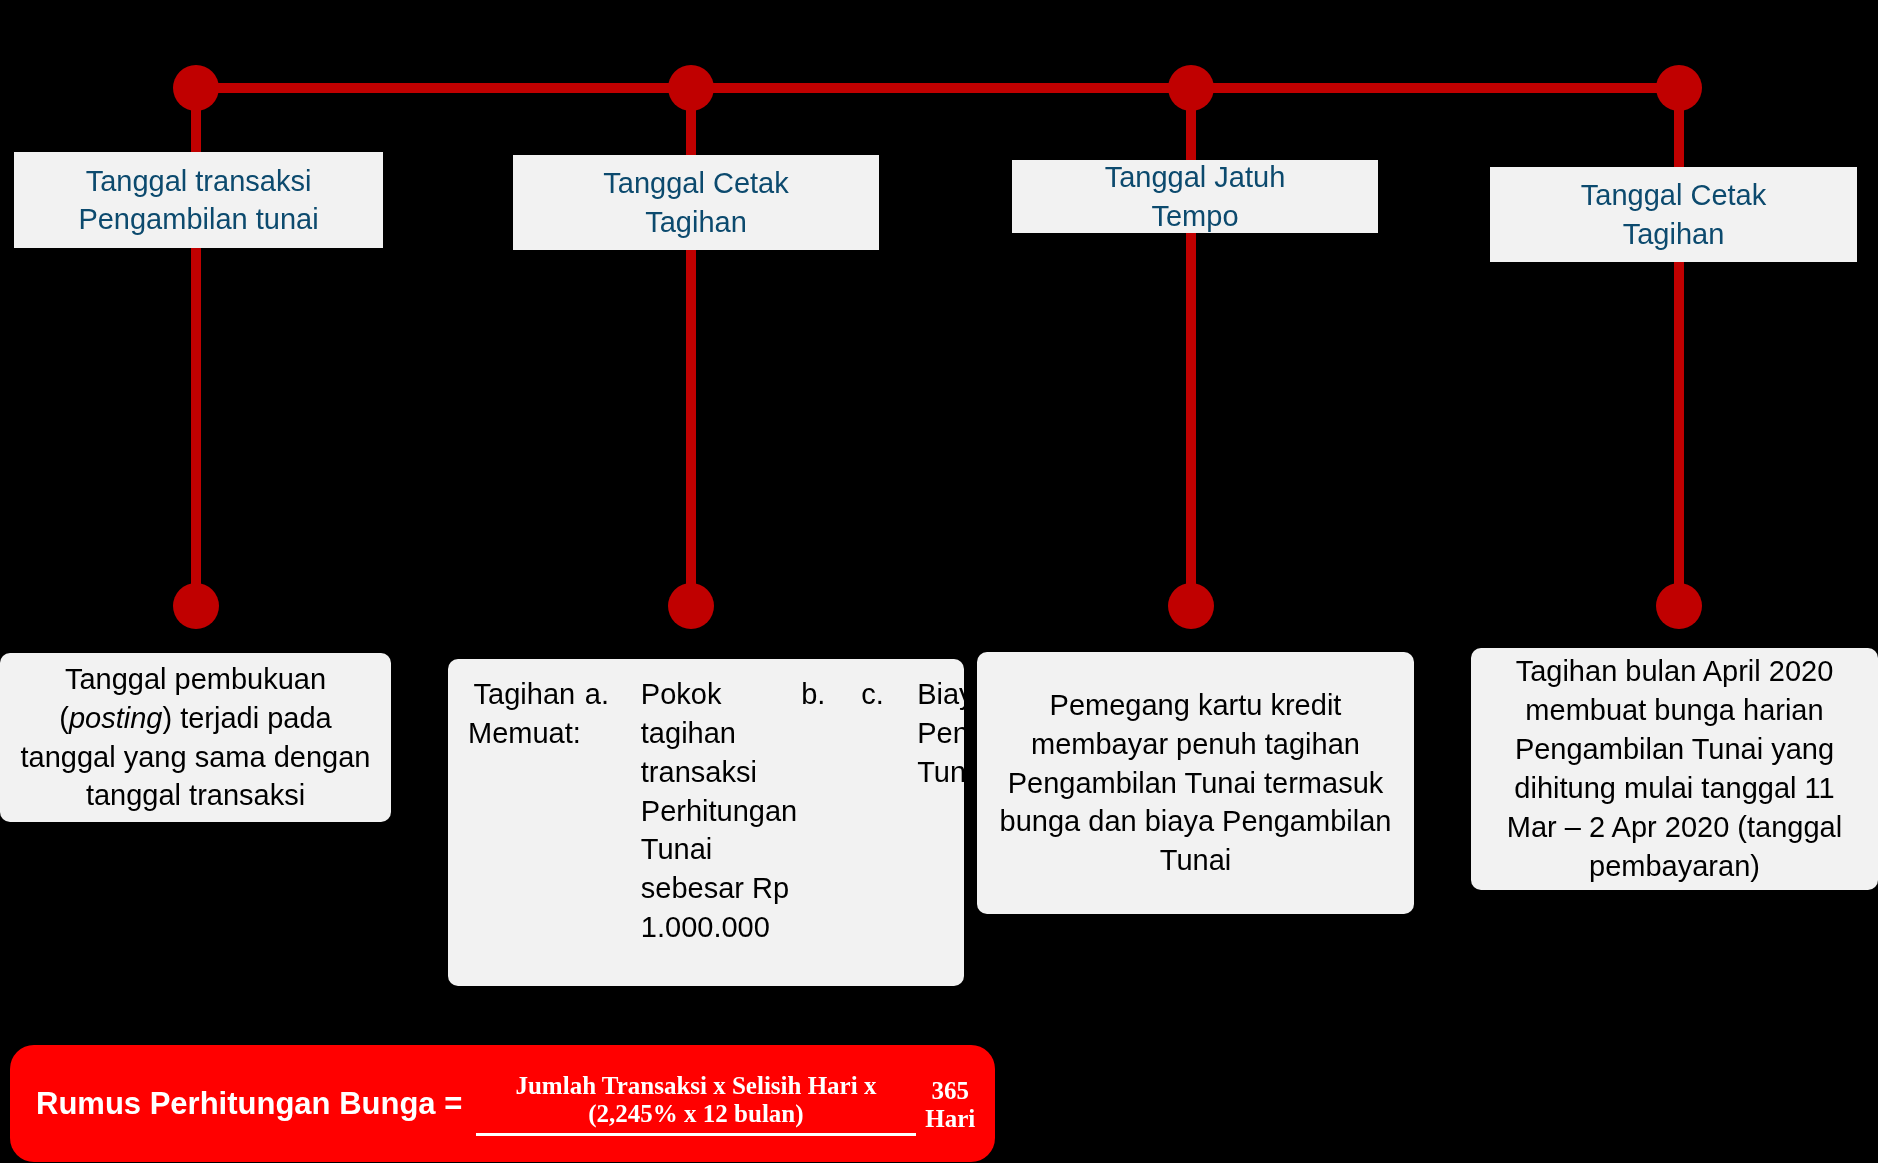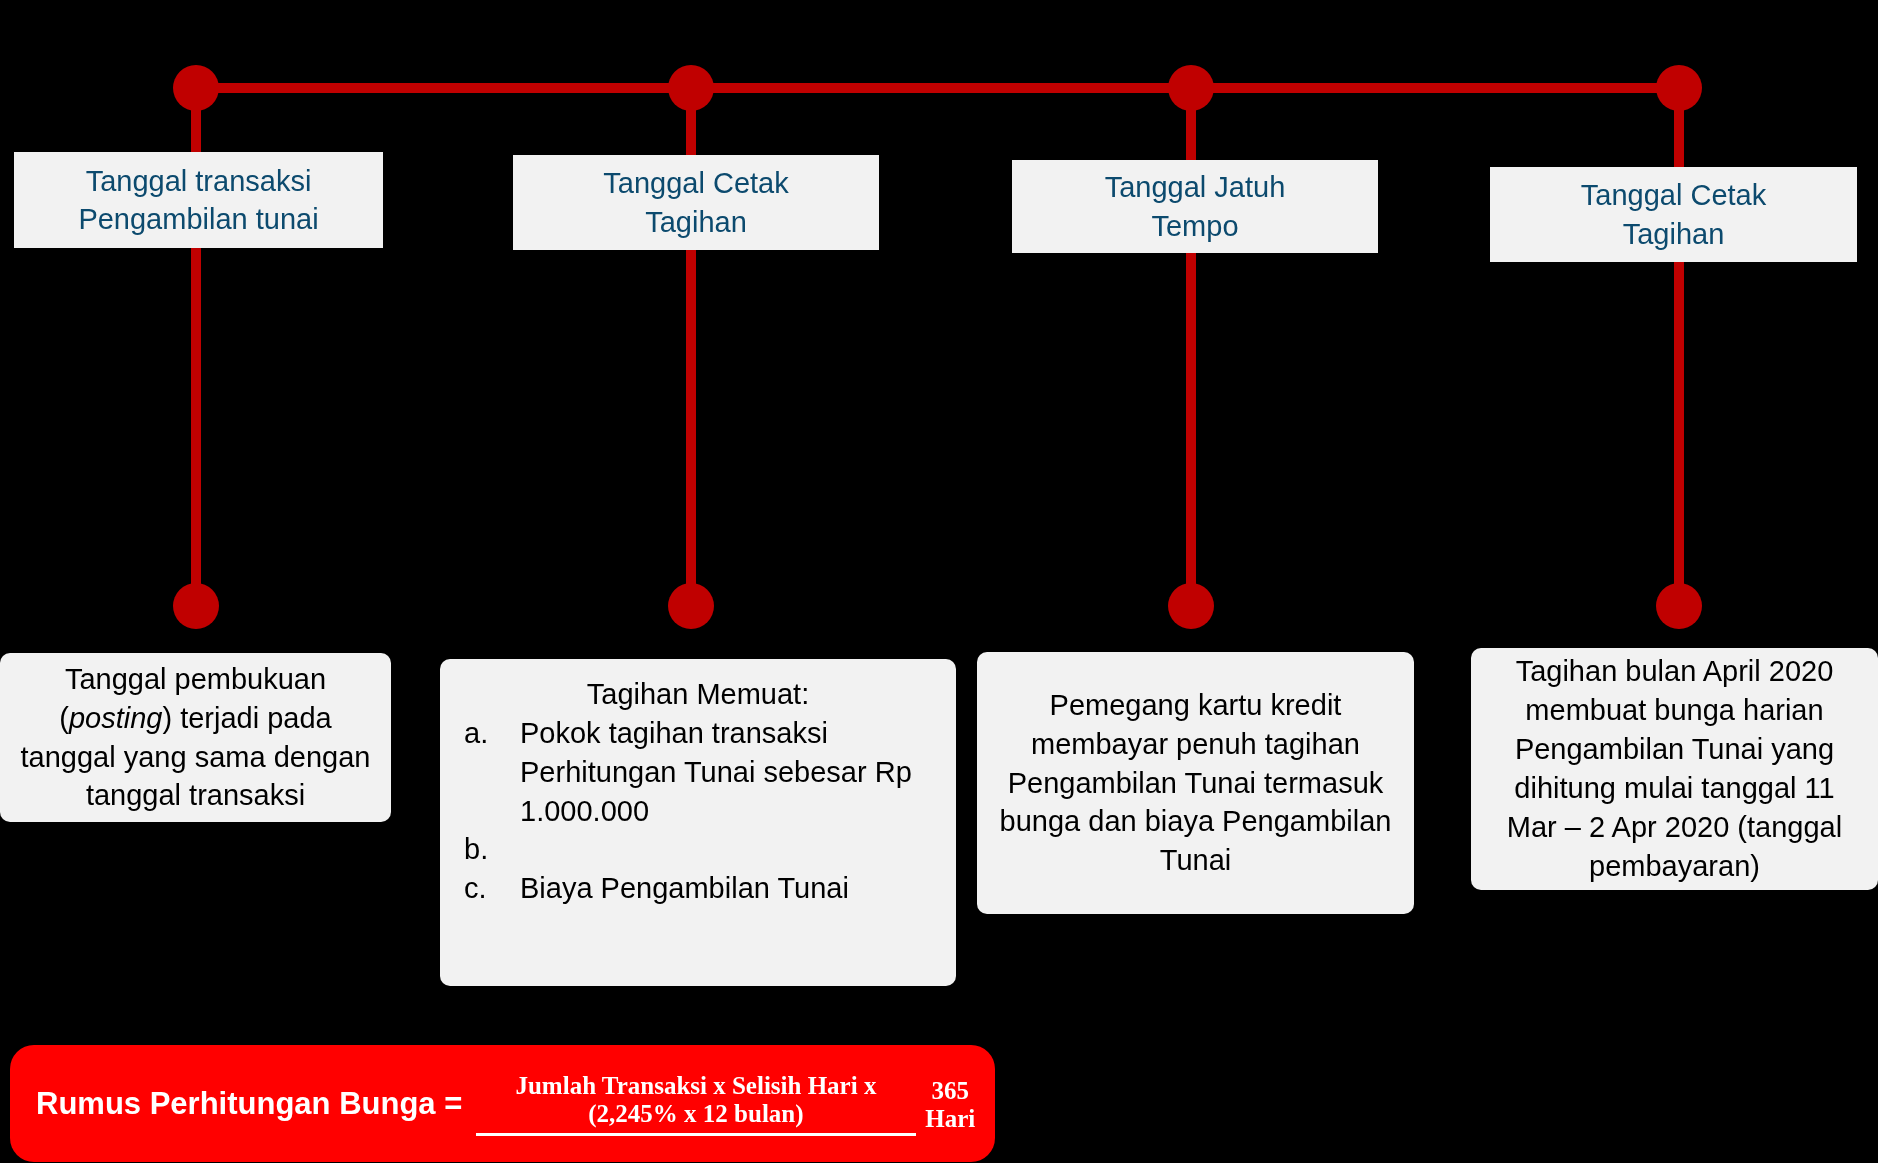--- a/index.html
+++ b/index.html
@@ -48,24 +48,25 @@
     display:flex;
     align-items:center;
     justify-content:center;
     text-align:center;
     padding:10px 16px;
     box-sizing:border-box;
     border-radius:10px;
   }
   .desc-box .italic{font-style:italic;}
   .desc-box.list-box{
-    flex-direction:column;
+    flex-direction:row;
     justify-content:flex-start;
     align-items:stretch;
     padding:16px 20px;
+    margin-left:8px;
   }
   .list-title{text-align:center;}
   .list-row{display:flex;text-align:left;}
   .list-marker{flex:0 0 60px;padding-left:4px;box-sizing:border-box;}
   .list-text{flex:1;}
   .formula-box{
     position:absolute;
     left:10px;top:1045px;
     width:985px;height:117px;
     background:#FF0000;
@@ -133,21 +134,21 @@
     </div>
     <div class="list-row">
       <span class="list-marker">c.</span>
       <span class="list-text">Biaya Pengambilan Tunai</span>
     </div>
   </div>
 
   <div class="v-line" style="left:1186px;top:88px;height:518px;"></div>
   <div class="dot" style="left:1191px;top:88px;"></div>
   <div class="dot" style="left:1191px;top:606px;"></div>
-  <div class="label-box" style="left:1012px;top:160px;width:366px;height:93px;align-items:center;">
+  <div class="label-box" style="left:1012px;top:160px;width:366px;height:73px;align-items:center;">
     <span>Tanggal Jatuh
 Tempo</span>
   </div>
   <div class="desc-box" style="left:977px;top:652px;width:437px;height:262px;">
     <span>Pemegang kartu kredit membayar penuh tagihan Pengambilan Tunai termasuk bunga dan biaya Pengambilan Tunai</span>
   </div>
 
   <div class="v-line" style="left:1674px;top:88px;height:530px;"></div>
   <div class="dot" style="left:1679px;top:88px;"></div>
   <div class="dot" style="left:1679px;top:606px;"></div>

